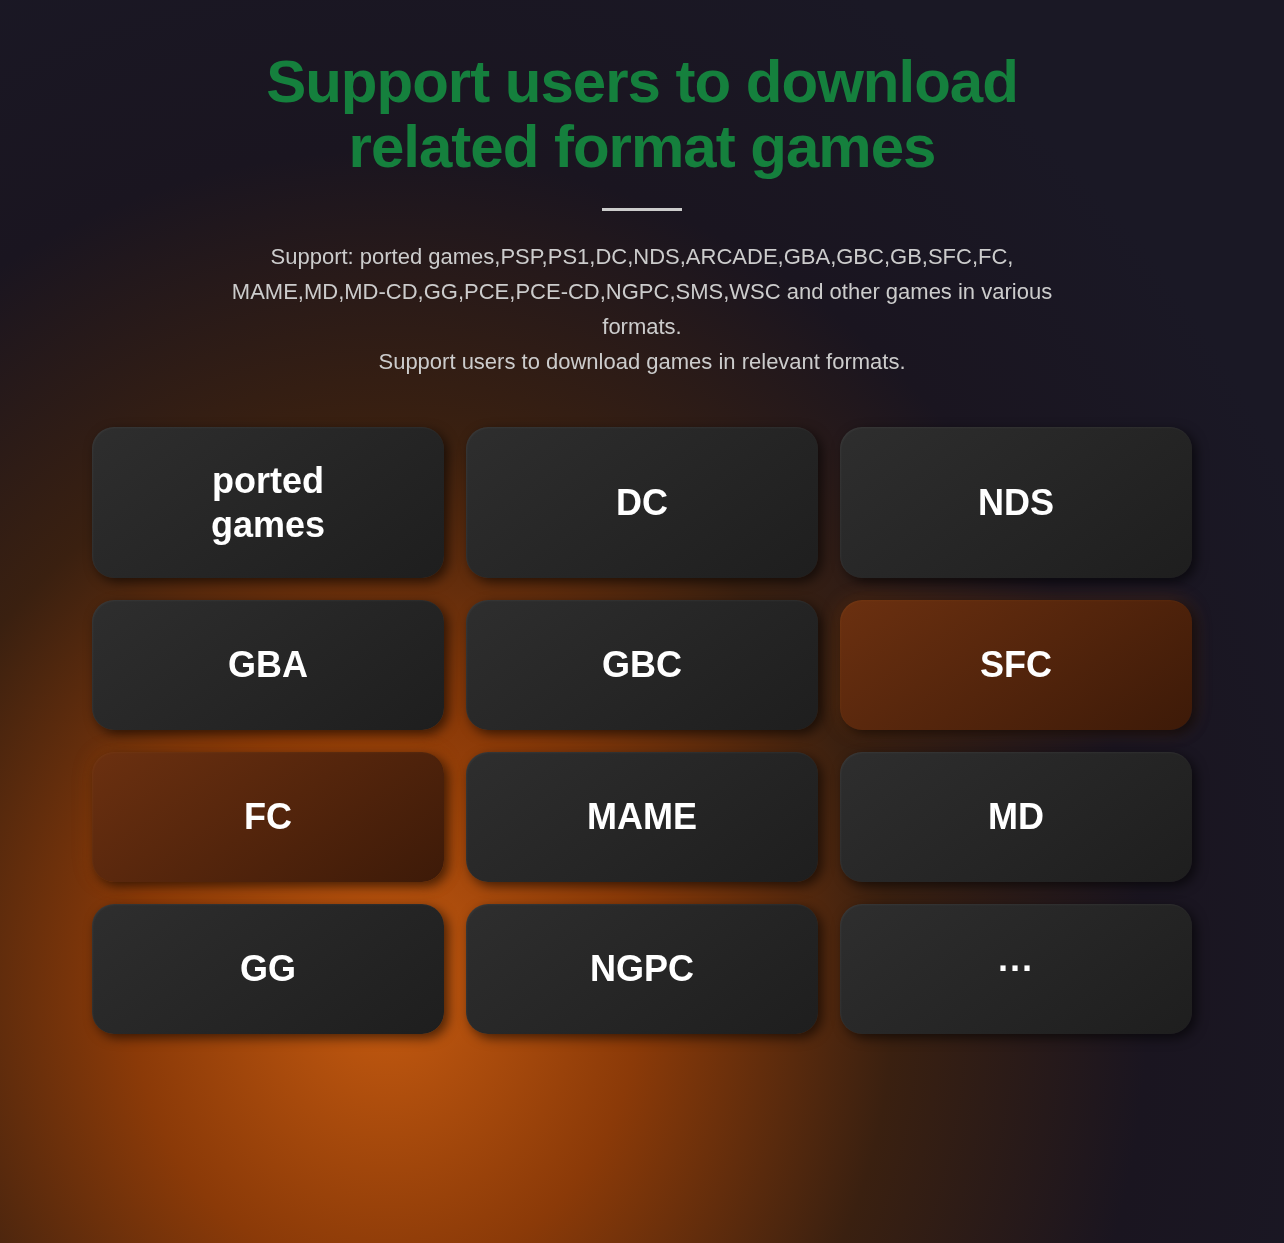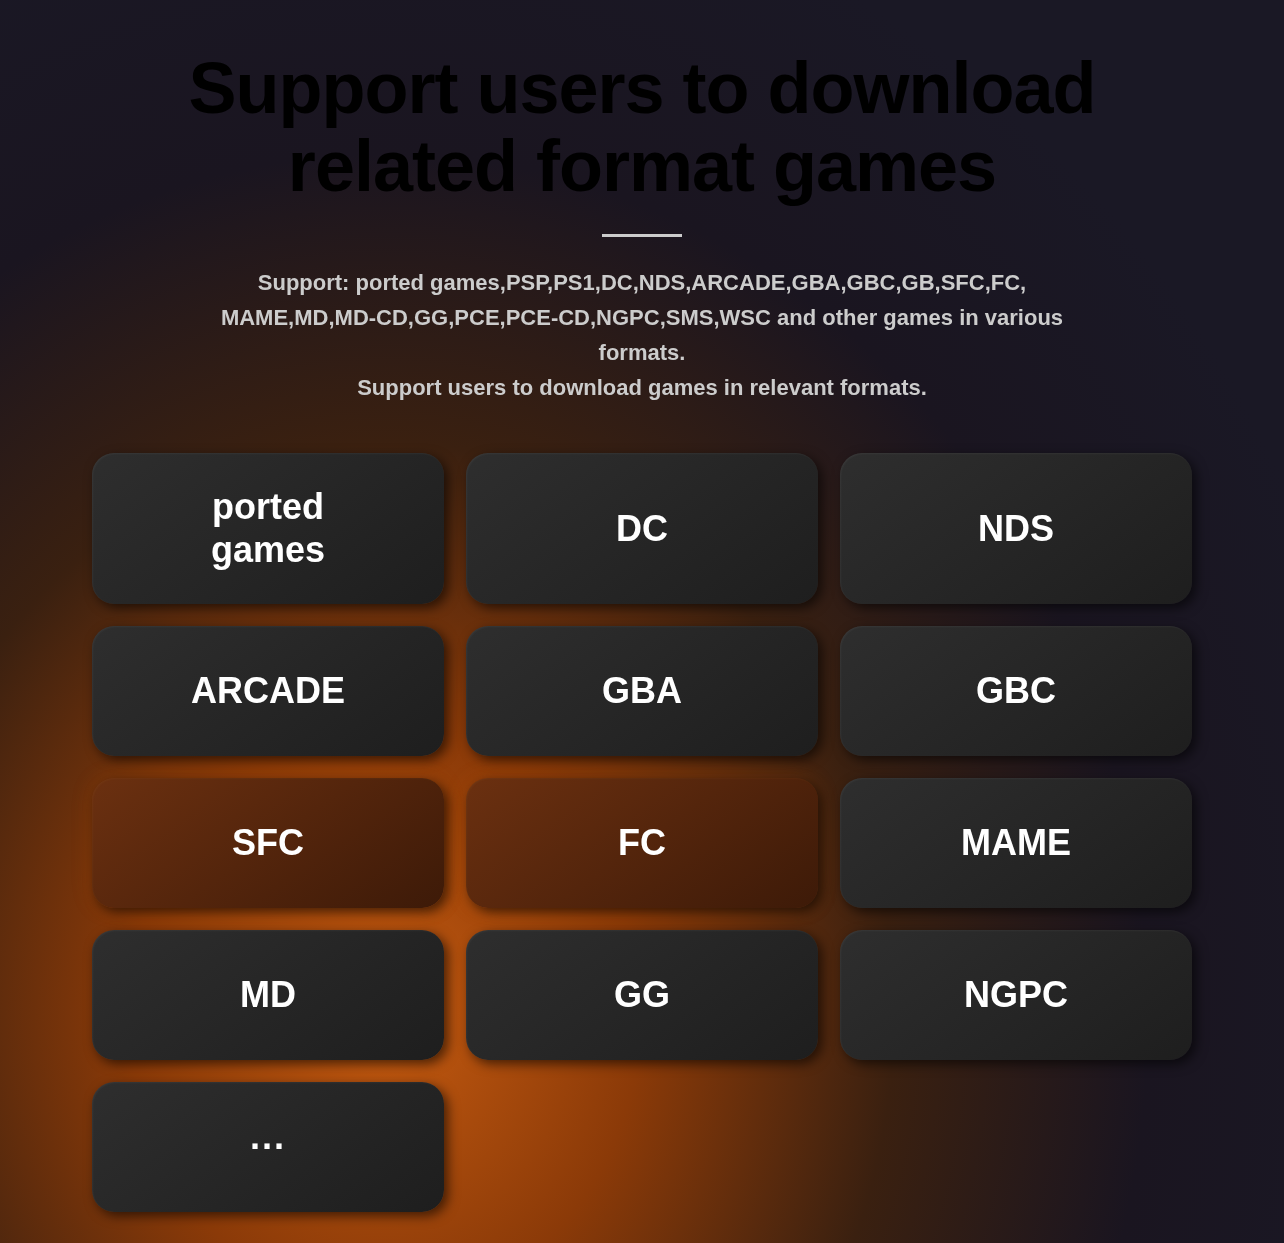--- a/index.html
+++ b/index.html
@@ -14,22 +14,22 @@
       background: radial-gradient(ellipse at 30% 80%, #c45a10 0%, #8b3a08 20%, #3a2010 40%, #1a1520 60%, #1a1825 80%, #1a1825 100%);
       font-family: 'Arial', 'Helvetica', sans-serif;
       display: flex;
       flex-direction: column;
       align-items: center;
       padding: 50px 60px 60px;
       overflow: hidden;
     }
 
     .main-title {
-      color: #000000;
-      font-size: 72px;
+      color: #15803d;
+      font-size: 60px;
       font-weight: 900;
       text-align: center;
       line-height: 1.08;
       margin-bottom: 28px;
       letter-spacing: -1px;
     }
 
     .divider {
       width: 80px;
       height: 3px;
@@ -37,21 +37,20 @@
       margin: 0 auto 28px;
     }
 
     .subtitle {
       color: #cccccc;
       font-size: 22px;
       text-align: center;
       line-height: 1.6;
       max-width: 900px;
       margin-bottom: 48px;
-      font-weight: bold;
     }
 
     .grid {
       display: grid;
       grid-template-columns: repeat(3, 1fr);
       gap: 22px;
       width: 100%;
       max-width: 1100px;
     }
 
@@ -92,21 +91,20 @@
 <p class="subtitle">
   Support: ported games,PSP,PS1,DC,NDS,ARCADE,GBA,GBC,GB,SFC,FC,<br>
   MAME,MD,MD-CD,GG,PCE,PCE-CD,NGPC,SMS,WSC and other games in various formats.<br>
   Support users to download games in relevant formats.
 </p>
 
 <div class="grid" id="game-grid">
 <button class="game-btn">ported<br>games</button>
     <button class="game-btn">DC</button>
     <button class="game-btn">NDS</button>
-    <button class="game-btn">ARCADE</button>
     <button class="game-btn">GBA</button>
     <button class="game-btn">GBC</button>
     <button class="game-btn orange-glow">SFC</button>
     <button class="game-btn orange-glow">FC</button>
     <button class="game-btn">MAME</button>
     <button class="game-btn">MD</button>
     <button class="game-btn">GG</button>
     <button class="game-btn">NGPC</button>
     <button class="game-btn">···</button>
   </div>

